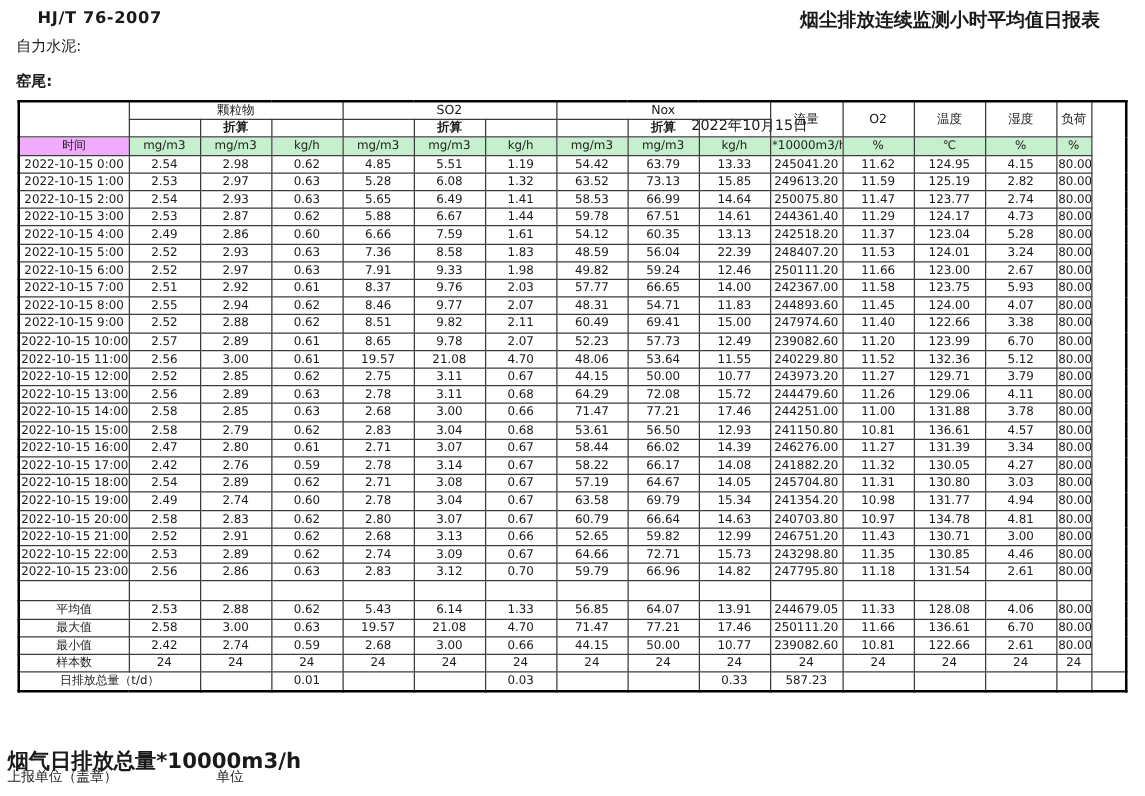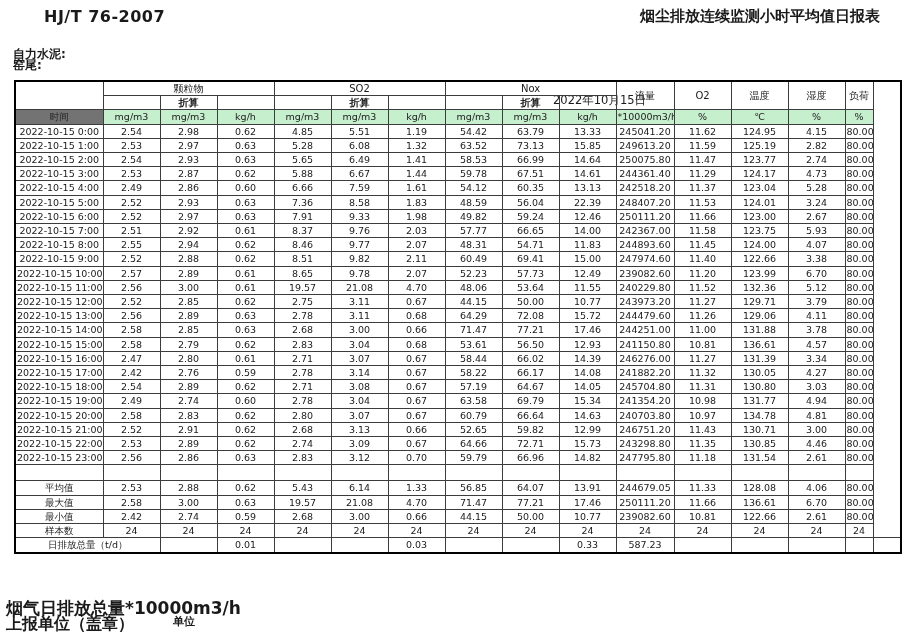--- a/index.html
+++ b/index.html
@@ -1,43 +1,43 @@
 <!DOCTYPE html>
 <html><head>
 <meta charset="utf-8">
 <style>
   html,body{margin:0;padding:0;background:#fff;}
   body{
     width:916px;height:637px;position:relative;overflow:hidden;
     font-family:"DejaVu Sans","Liberation Sans",sans-serif;
     color:#1a1a1a;
   }
-  .std{position:absolute;left:44px;top:7px;font-size:16px;font-weight:bold;letter-spacing:.5px;}
+  .std{position:absolute;left:30px;top:7px;font-size:13px;font-weight:bold;letter-spacing:.5px;}
   .title{position:absolute;left:0;top:7px;width:880px;text-align:right;font-size:15px;font-weight:bold;}
-  .company{position:absolute;left:13px;top:46px;font-size:12px;font-weight:bold;text-align:right;}
+  .company{position:absolute;left:13px;top:29px;font-size:12px;font-weight:normal;text-align:right;}
   .kiln{position:absolute;left:13px;top:57px;font-size:12px;font-weight:bold;}
   .date{position:absolute;left:553px;top:56px;font-size:11.5px;margin-top:37px;}
   table.report{
     position:absolute;left:14px;top:80px;width:888px;
     border-collapse:collapse;table-layout:fixed;
     font-size:9.5px;border:2px solid #000;
   }
   table.report td{
     border:1px solid #3c3c3c;text-align:center;vertical-align:middle;
     padding:0 1px;height:13.2px;line-height:13.2px;
     overflow:hidden;white-space:nowrap;
   }
   thead td{height:14.5px;line-height:14.5px;font-size:10px;}
   tr.units td{font-size:9.5px;color:#222;}
   td.bold{font-weight:bold;}
   td.left{text-align:left;padding-left:3px;}
   tr.spacer td{height:15px;}
   .f1{position:absolute;left:6px;top:597px;font-size:17px;font-weight:bold;}
-  .f2{position:absolute;left:6px;top:614px;font-size:16px;font-weight:bold;}
-  .f3{position:absolute;left:173px;top:614px;font-size:11px;font-weight:bold;}
+  .f2{position:absolute;left:6px;top:614px;font-size:11px;font-weight:normal;}
+  .f3{position:absolute;left:173px;top:614px;font-size:11px;font-weight:normal;}
 </style>
 </head>
 <body>
 
 <div class="std">HJ/T 76-2007</div>
 <div class="title">烟尘排放连续监测小时平均值日报表</div>
 <div class="company">自力水泥:</div>
 <div class="kiln">窑尾:</div>
 <div class="date">2022年10月15日</div>
 
@@ -76,21 +76,21 @@
       <td class="bold">折算</td>
       <td></td>
       <td></td>
       <td class="bold">折算</td>
       <td></td>
       <td></td>
       <td class="bold">折算</td>
       <td></td>
     </tr>
     <tr class="units">
-      <td style="background: #737373;">时间</td>
+      <td style="background: #f0abfc;">时间</td>
       <td style="background: rgb(198, 239, 206);">mg/m3</td>
       <td style="background: rgb(198, 239, 206);">mg/m3</td>
       <td style="background: rgb(198, 239, 206);">kg/h</td>
       <td style="background: rgb(198, 239, 206);">mg/m3</td>
       <td style="background: rgb(198, 239, 206);">mg/m3</td>
       <td style="background: rgb(198, 239, 206);">kg/h</td>
       <td style="background: rgb(198, 239, 206);">mg/m3</td>
       <td style="background: rgb(198, 239, 206);">mg/m3</td>
       <td style="background: rgb(198, 239, 206);">kg/h</td>
       <td style="background: rgb(198, 239, 206);">*10000m3/h</td>

